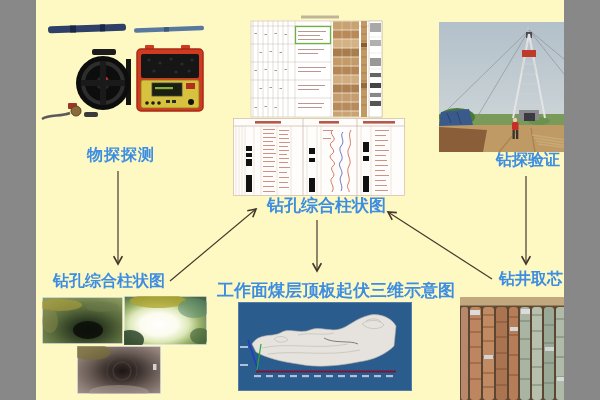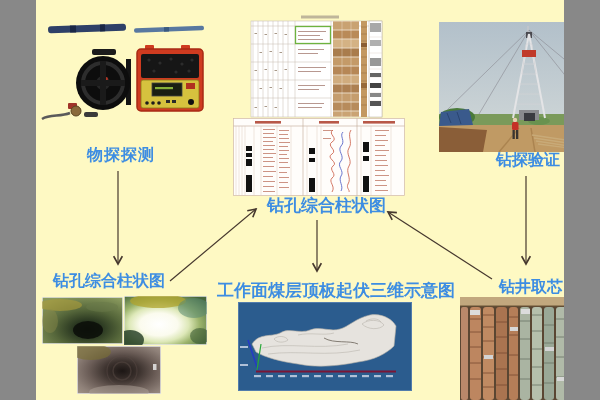--- a/index.html
+++ b/index.html
@@ -6,21 +6,21 @@
   body{background:#888;font-family:"DejaVu Sans","Liberation Sans",sans-serif;}
   .canvas{position:relative;width:528px;height:400px;background:#fef9c3;overflow:hidden;margin:0 auto;}
   .panel{position:absolute;}
   .panel svg{display:block;}
   .lbl{position:absolute;color:#3d8de2;font-weight:bold;white-space:nowrap;line-height:1;}
   .lbl-geo{left:51px;top:147px;font-size:16px;letter-spacing:1px;}
   .lbl-central{left:231px;top:197px;font-size:17px;}
   .lbl-verify{left:460px;top:153px;font-size:16px;font-family:Liberation Mono, monospace;}
   .lbl-tv{left:17px;top:273px;font-size:16px;}
   .lbl-3d{left:181px;top:282px;font-size:17px;}
-  .lbl-core{left:463px;top:271px;font-size:16px;margin-top:8px;}
+  .lbl-core{left:463px;top:271px;font-size:16px;}
   .arrows{position:absolute;left:0;top:0;pointer-events:none;}
 </style>
 </head>
 <body>
 
 <div class="canvas">
 
   <div class="panel" style="left:4px;top:13px;">
     <svg width="168" height="110" viewBox="0 0 168 110">
       <g>

